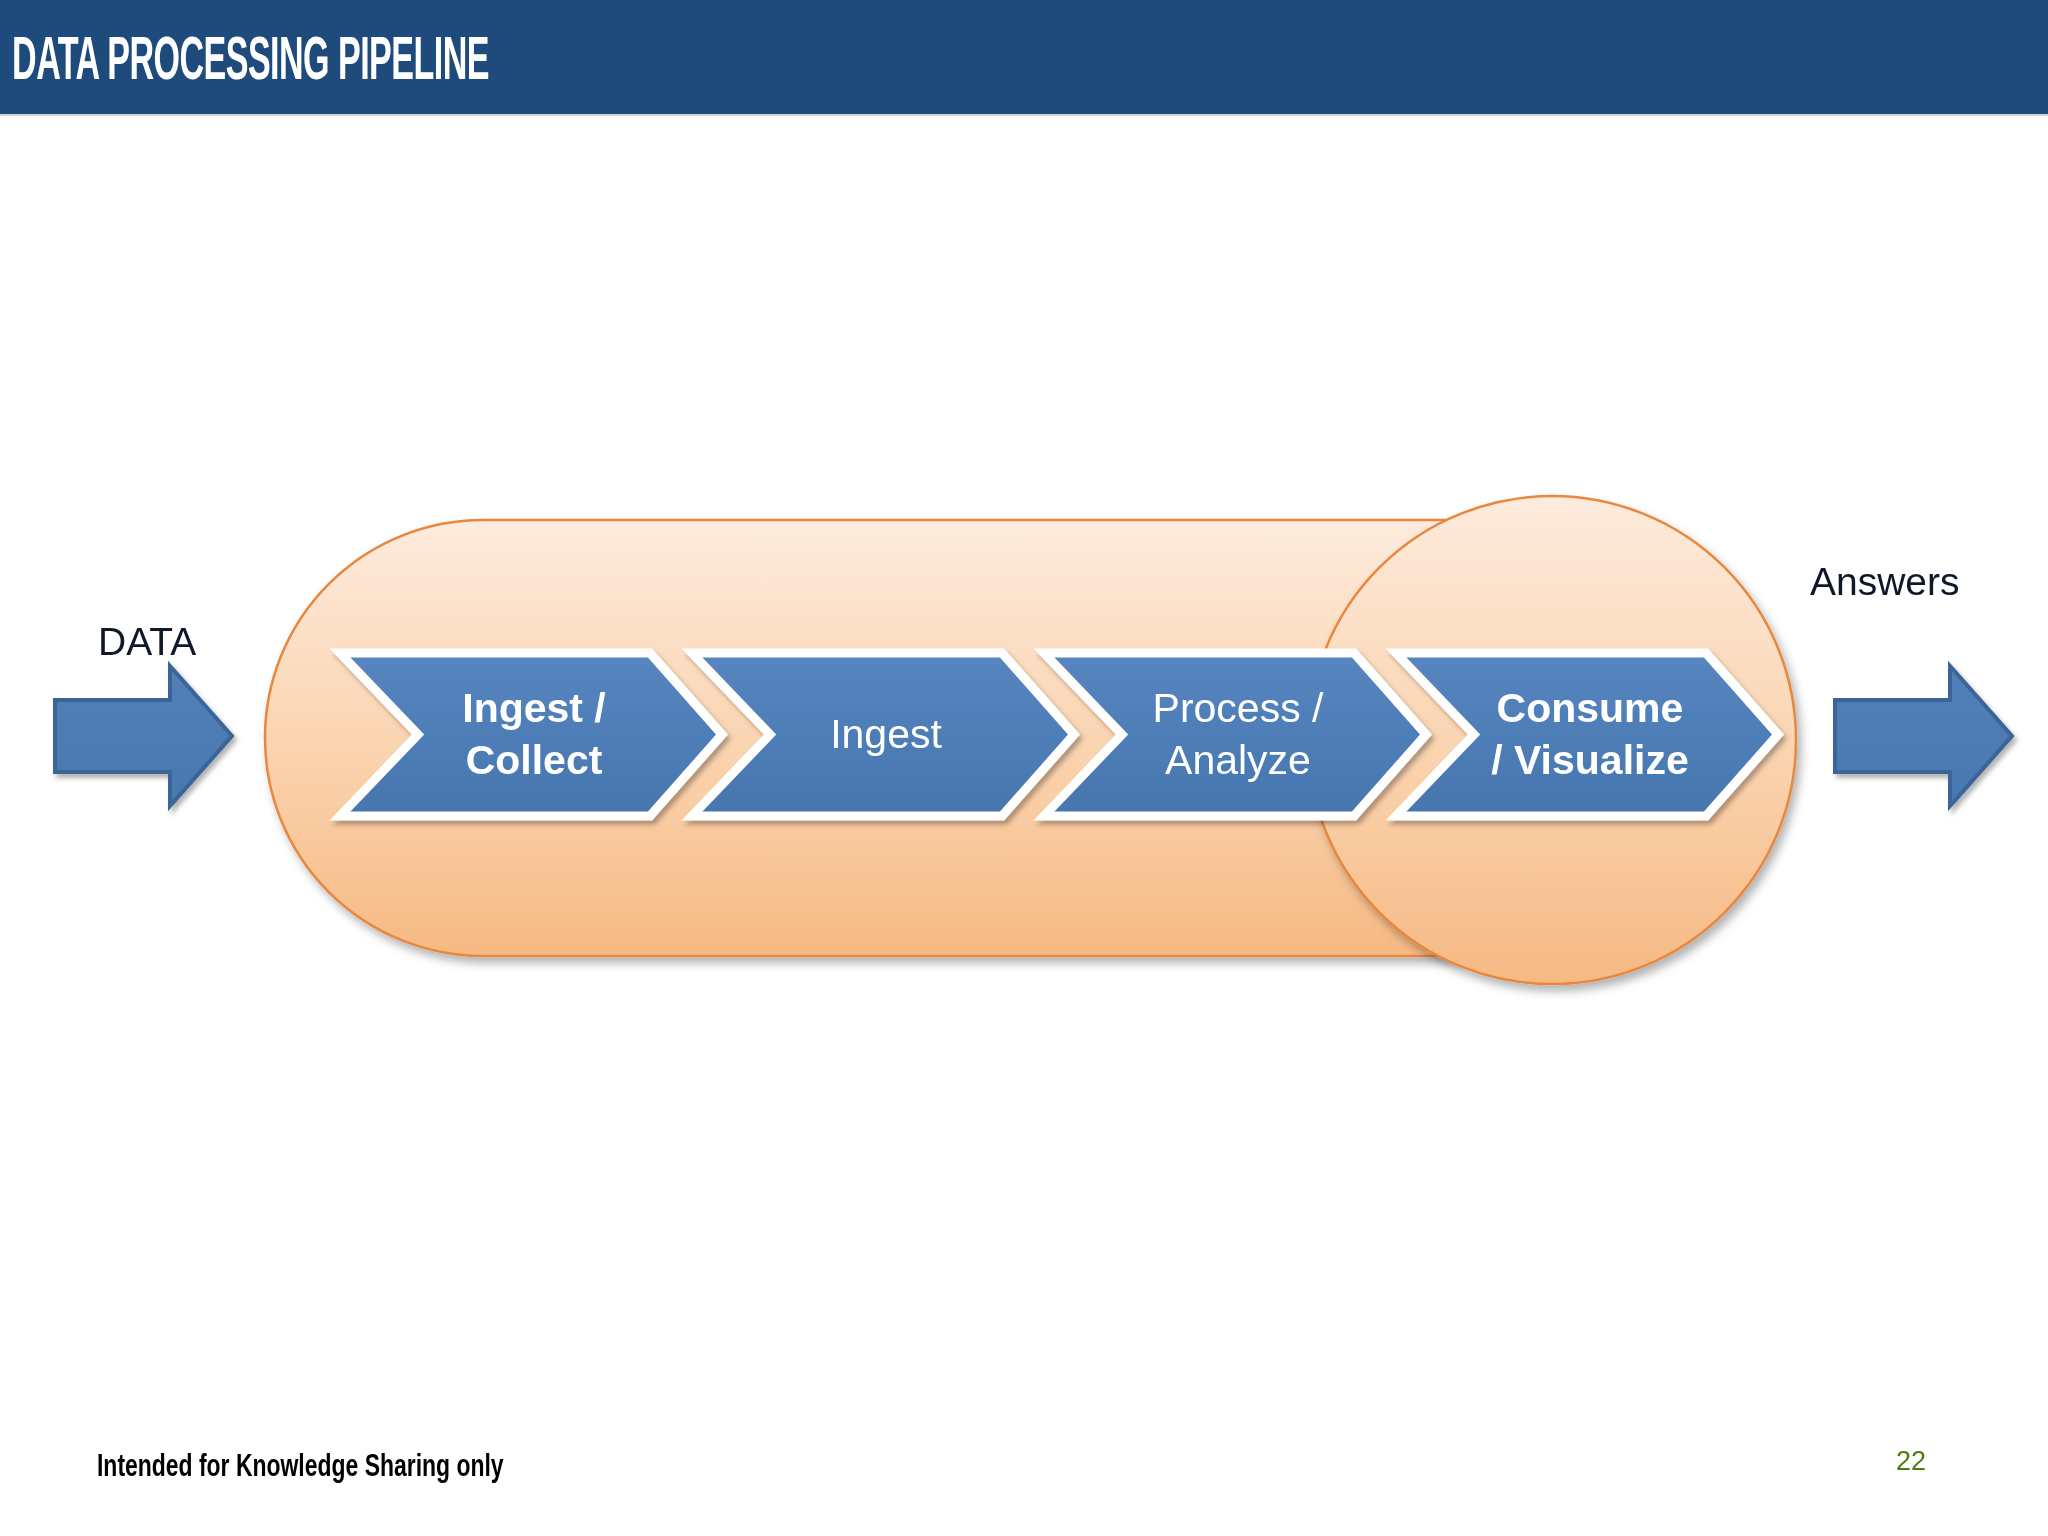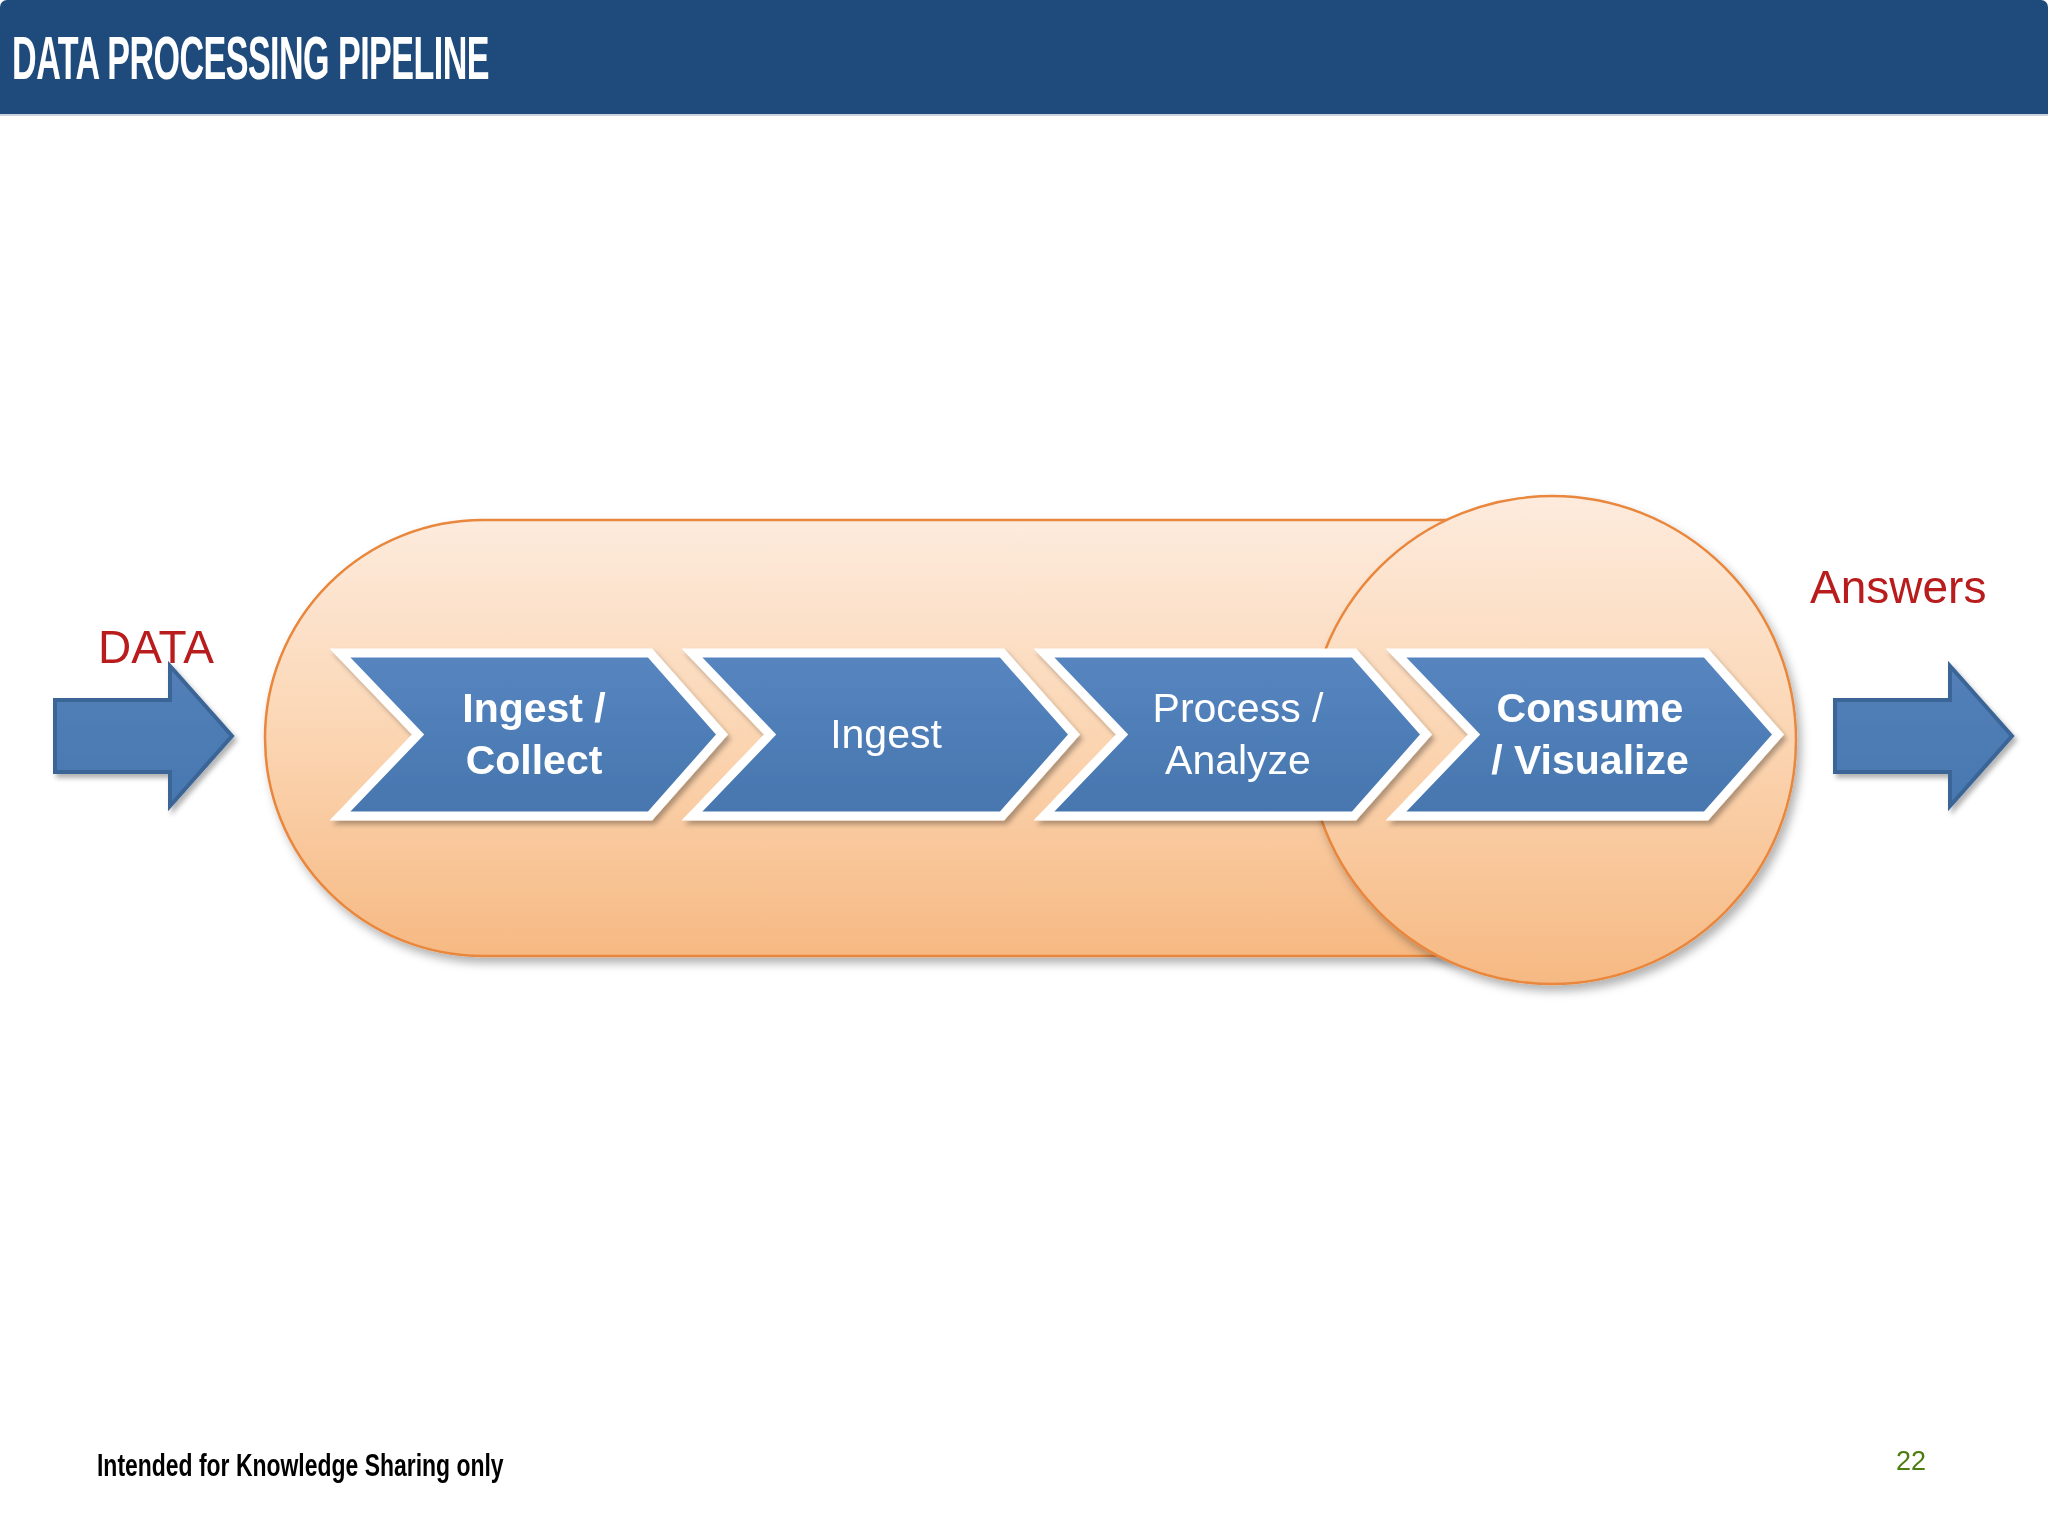--- a/index.html
+++ b/index.html
@@ -2,21 +2,20 @@
 <html><head>
 <meta charset="utf-8">
 <style>
   html,body{margin:0;padding:0;background:#ffffff;}
   .slide{
     position:relative;
     width:2048px;height:1536px;
     background:#ffffff;
     overflow:hidden;
     font-family:"Liberation Sans", sans-serif;
-    border-radius:7px;
   }
   
   .header{
     position:absolute;left:0;top:0;width:2048px;height:114px;
     background:#1F4B7C;
     border-bottom:2px solid #CBD3DF;
     display:flex;align-items:center;
   }
   .header .title{
     color:#ffffff;
@@ -26,22 +25,22 @@
     padding-left:22px;
     letter-spacing:-1px;
     transform:scaleX(0.55);
     transform-origin:left center;
   }
   
   .canvas{position:absolute;left:0;top:116px;width:2048px;height:1200px;}
   .canvas svg{position:absolute;left:0;top:0;}
   .io-label{
     position:absolute;
-    color:#b91c1c;
-    font-size:46px;
+    color:#0f172a;
+    font-size:39px;
     white-space:nowrap;
   }
   .data-label{left:98px;top:620px;}
   .answers-label{left:1810px;top:560px;}
   .stage-label{
     position:absolute;
     top:653px;height:163px;width:320px;
     display:flex;align-items:center;justify-content:center;
     text-align:center;
     color:#ffffff;

